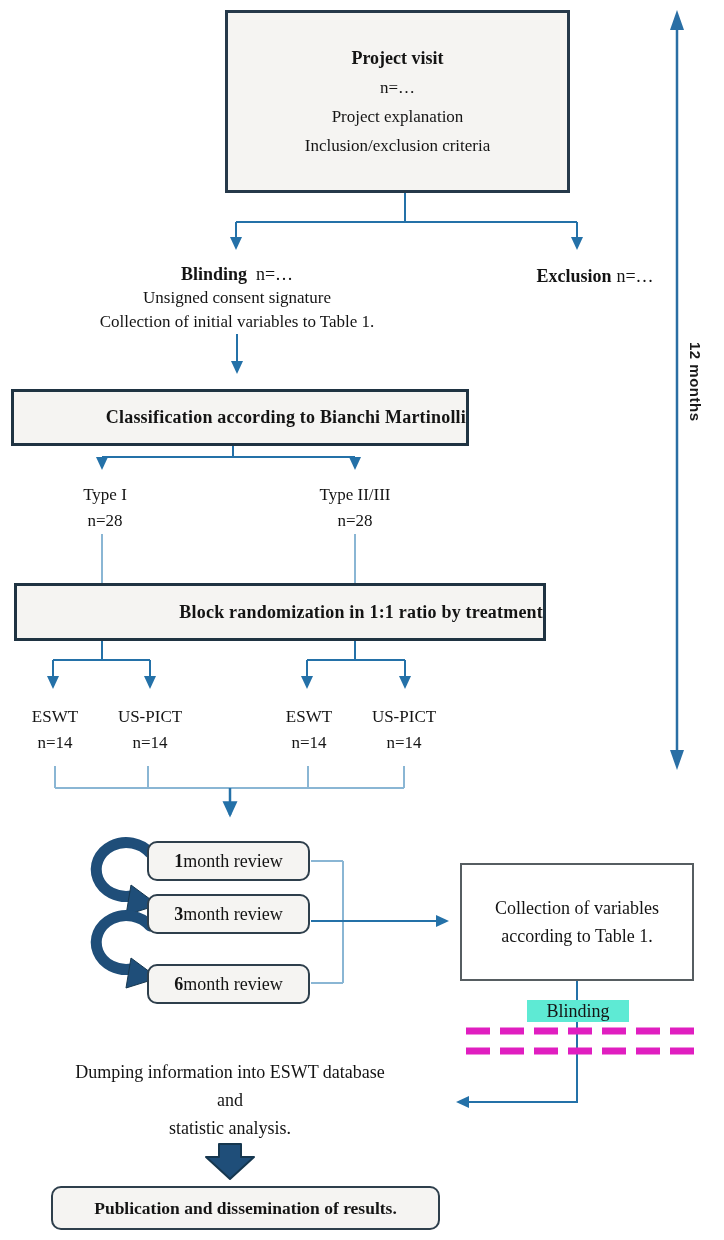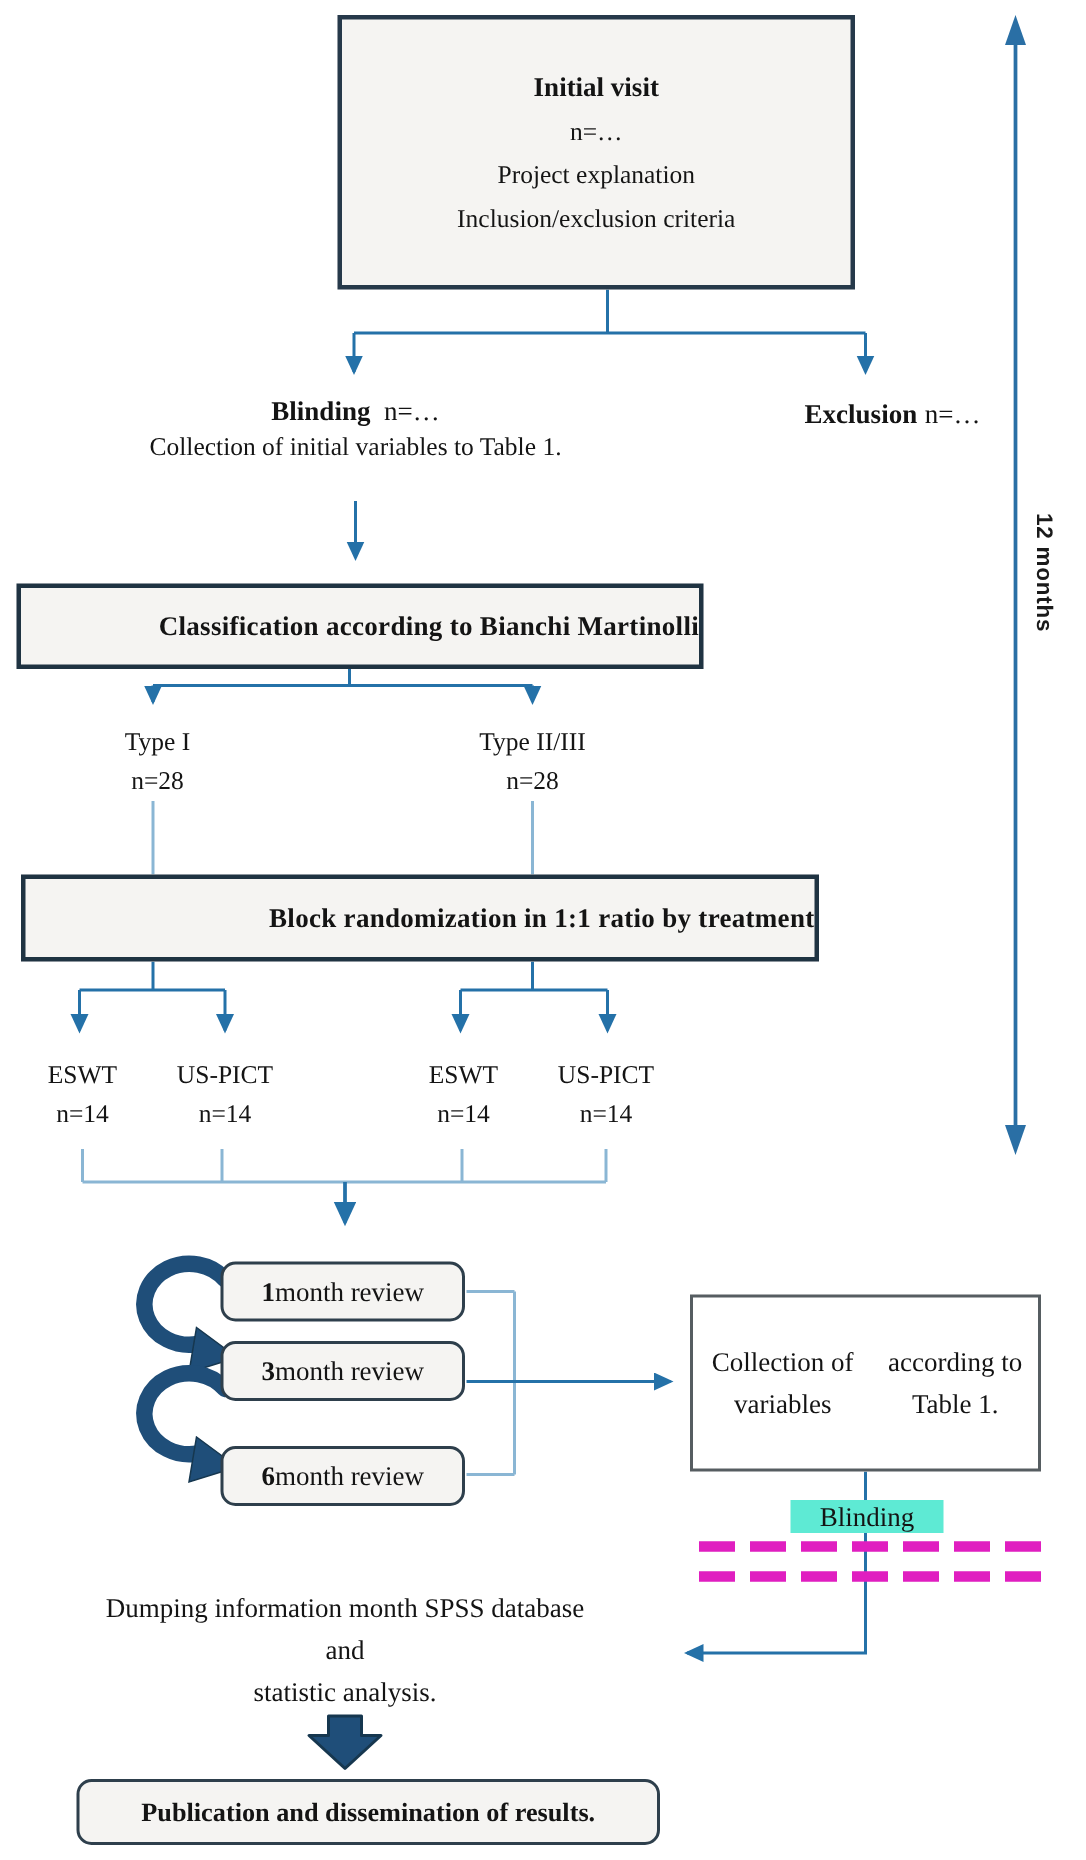--- a/index.html
+++ b/index.html
@@ -20,21 +20,21 @@
   .iv-title{font-weight:bold;font-size:18px;line-height:30px;}
   .iv-line{font-size:17px;line-height:29px;}
   .review-box{
     position:absolute;z-index:2;left:147px;width:163px;height:40px;background:#f5f4f2;
     border:2.5px solid #2e3f4c;border-radius:10px;display:flex;align-items:center;
     justify-content:center;font-size:18px;box-sizing:border-box;
   }
   #collection-box{
     position:absolute;z-index:2;left:460px;top:863px;width:234px;height:118px;
     background:#ffffff;border:2px solid #565d61;box-sizing:border-box;
-    display:flex;flex-direction:row;align-items:center;justify-content:center;
+    display:flex;flex-direction:column;align-items:center;justify-content:center;
     font-size:18px;line-height:28px;text-align:center;
   }
   #blinding-label{
     position:absolute;z-index:3;left:527px;top:1000px;width:102px;text-align:center;
     font-size:18px;background:#5eead4;line-height:22px;
   }
   #months-label{
     position:absolute;z-index:2;left:687px;top:342px;
     writing-mode:vertical-rl;font-family:"Liberation Sans","DejaVu Sans",sans-serif;
     font-weight:bold;font-size:15px;color:#1a1a1a;letter-spacing:.5px;
@@ -120,30 +120,31 @@
     </g>
     <g>
       <path d="M150,926 A30,27 0 1 0 132,969" stroke="#1f4e79" stroke-width="11" fill="none" stroke-linecap="round"></path>
       <polygon points="158,978 126,988 131,958" fill="#1f4e79" stroke="#16374f" stroke-width="1"></polygon>
     </g>
 
     <polygon points="219,1144 241,1144 241,1157 254,1157 230,1179 206,1157 219,1157" fill="#1f4e79" stroke="#16374f" stroke-width="2" stroke-linejoin="round"></polygon>
   </svg>
 
   <div class="box" style="left:225px;top:10px;width:345px;height:183px;">
-    <div class="iv-title">Initial visit</div>
+    <div class="iv-title">Project visit</div>
     <div class="iv-line">n=…</div>
     <div class="iv-line">Project explanation</div>
     <div class="iv-line">Inclusion/exclusion criteria</div>
   </div>
 
   <div class="txtblock" style="left:27px;top:262px;width:420px;">
     <div style="font-size:18px;">
       <span class="b">Blinding</span><span style="margin-left:9px;">n=…</span>
     </div>
+    <div>Unsigned consent signature</div>
     <div>Collection of initial variables to Table 1.</div>
   </div>
 
   <div class="txtblock" style="left:500px;top:264px;width:190px;font-size:18px;">
     <span class="b">Exclusion</span><span style="margin-left:5px;">n=…</span>
   </div>
 
   <div class="box header-box" style="left:11px;top:389px;width:458px;height:57px;border-color:#1f3342;">
     <span>Classification according to Bianchi Martinolli</span>
   </div>
@@ -192,21 +193,21 @@
   </div>
 
   <div id="collection-box">
     <div>Collection of variables</div>
     <div>according to Table 1.</div>
   </div>
 
   <div id="blinding-label">Blinding</div>
 
   <div class="txtblock" style="left:25px;top:1058px;width:410px;font-size:18px;line-height:28px;">
-    <div>Dumping information month SPSS database</div>
+    <div>Dumping information into ESWT database</div>
     <div>and</div>
     <div>statistic analysis.</div>
   </div>
 
   <div class="box round" style="left:33px;top:1186px;width:389px;height:44px;border-color:#2e3f4c;margin-left:18px;">
     <span class="b" style="font-size:17.5px;">Publication and dissemination of results.</span>
   </div>
 
   <div id="months-label">12 months</div>
 

